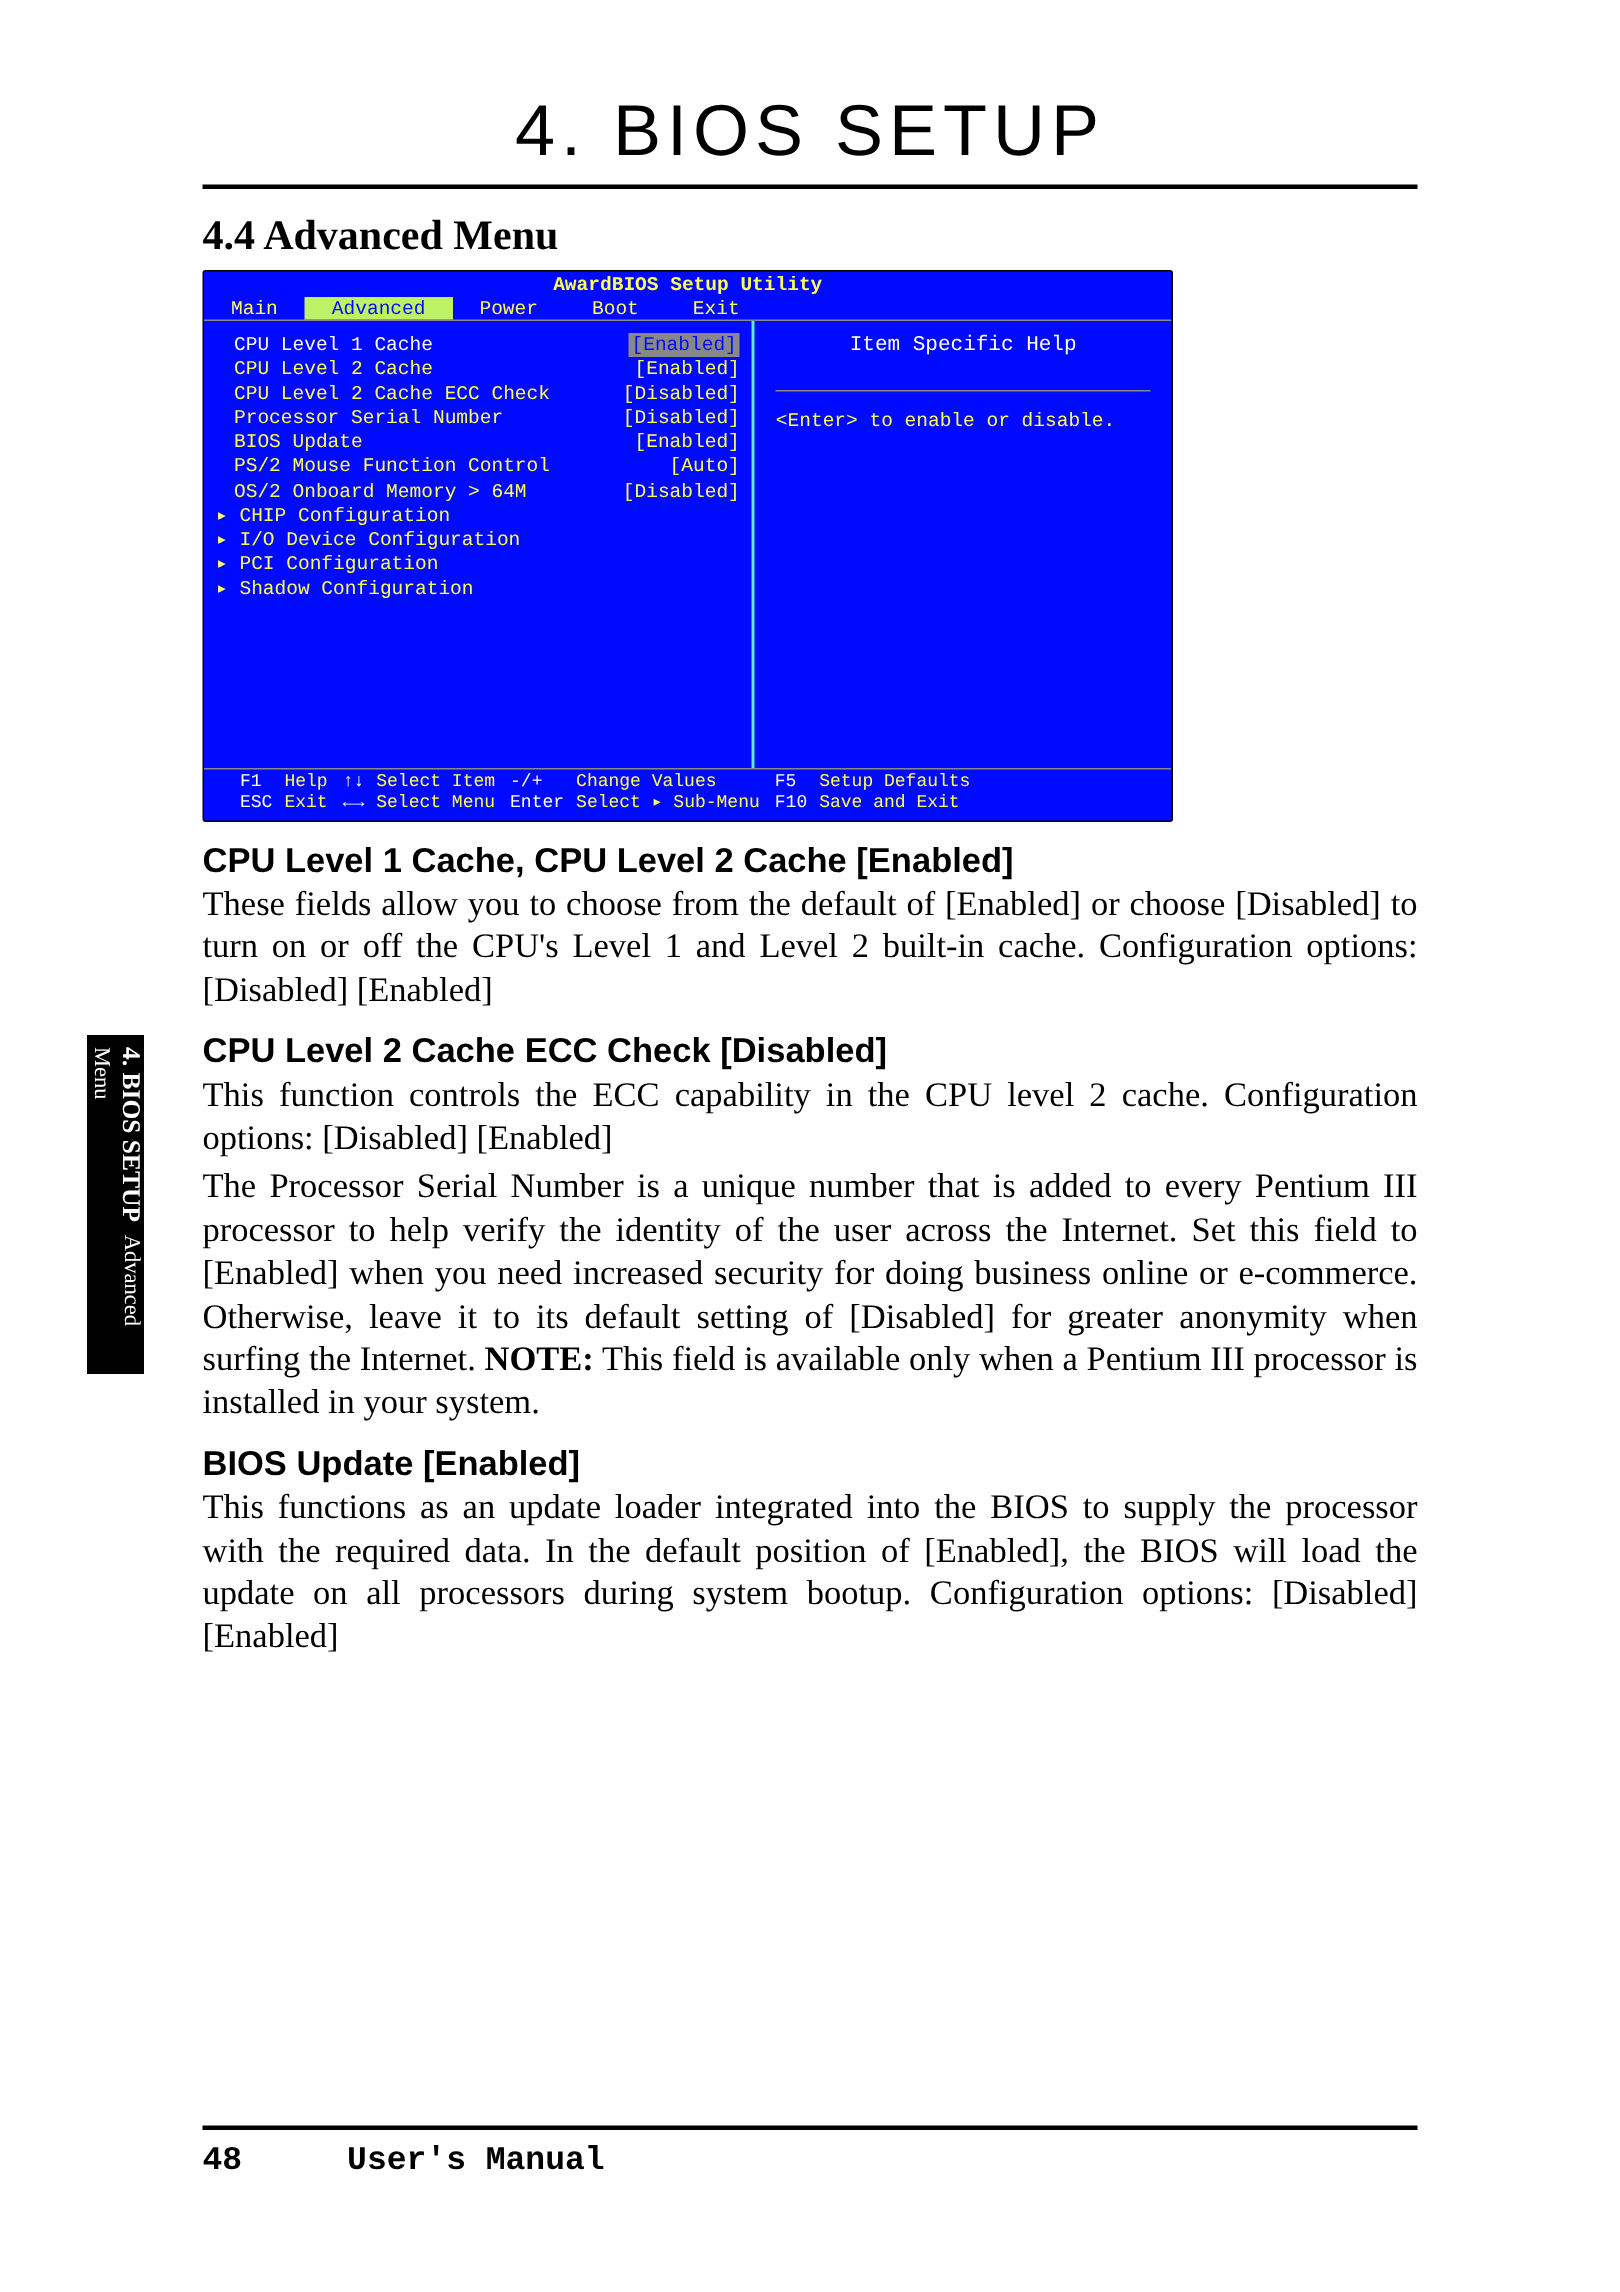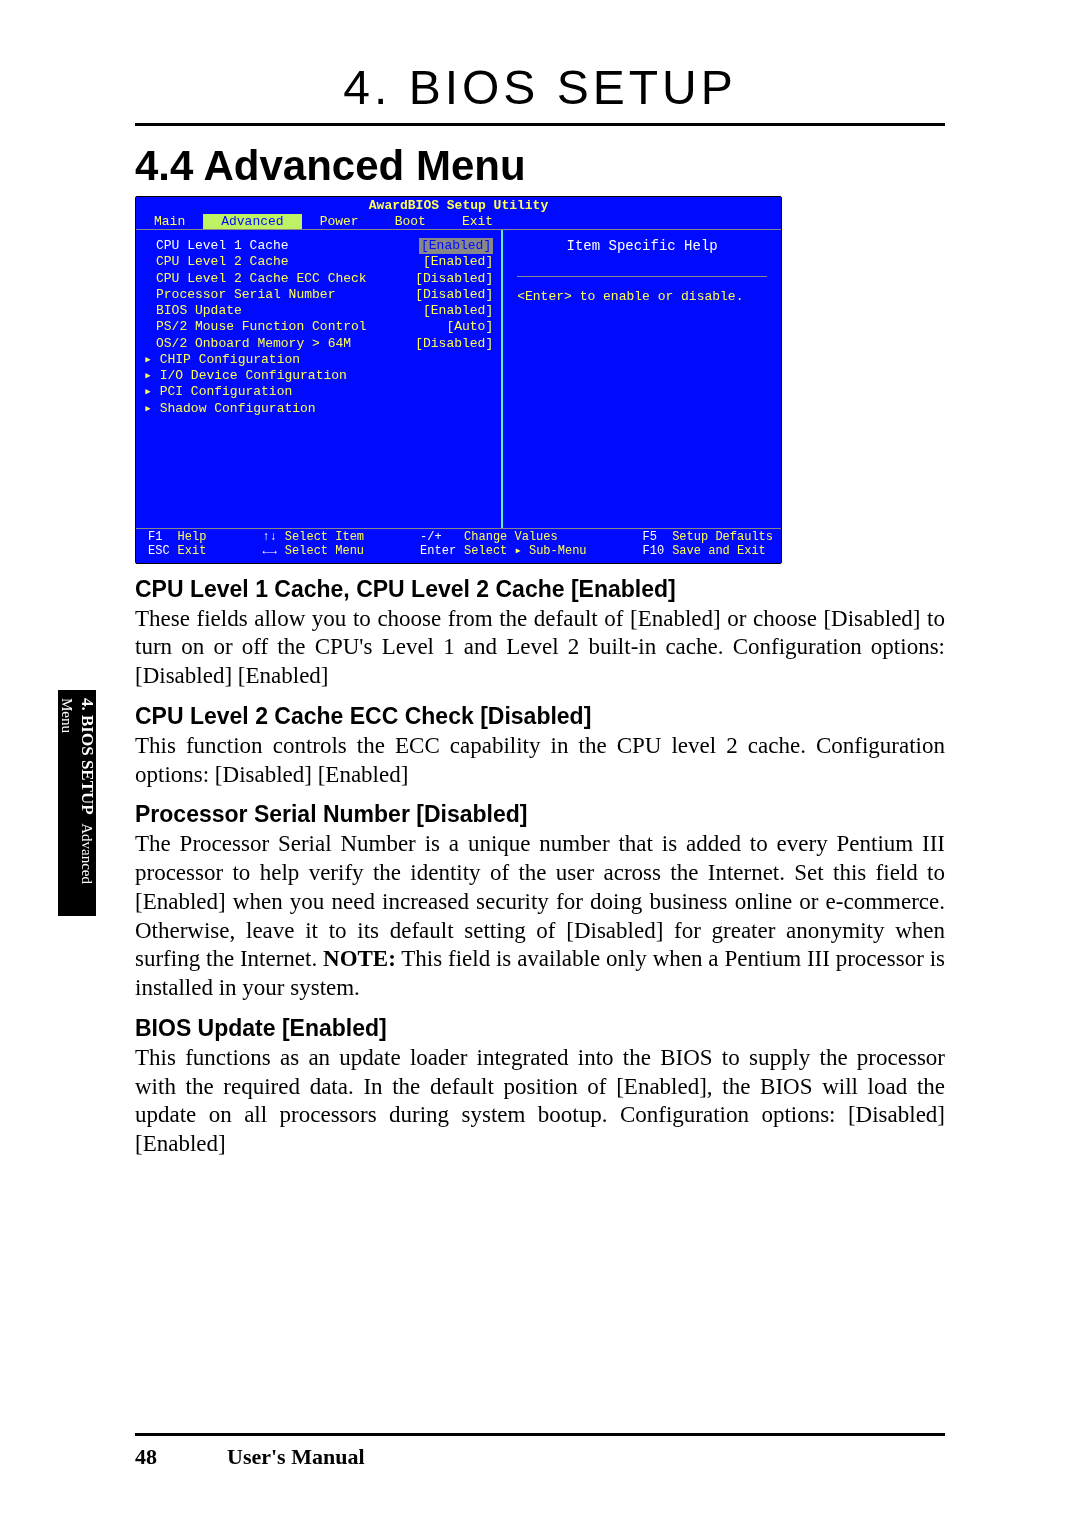--- a/index.html
+++ b/index.html
@@ -30,22 +30,22 @@
     text-align: center;
     margin: 0 0 8px 0;
     font-weight: 400;
   }
   .rule {
     border: none;
     border-top: 3px solid #000;
     margin: 6px 0 16px 0;
   }
   .section-title {
-    font-family: Liberation Sans, sans-serif;
-    font-size: 42px;
+    font-family: Liberation Serif, serif;
+    font-size: 28px;
     font-weight: 700;
     margin: 0 0 6px 0;
   }
   
   .bios-box {
     width: 645px;
     margin: 0 0 12px 0;
     background: #000aff; 
     font-family: "Courier New", monospace;
     font-size: 13px;
@@ -105,23 +105,23 @@
     line-height: 1.25;
   }
   .bios-row .val { color: #ffff55; padding-left: 6px; }
   .bios-row.sel .lbl { color: #ffffff; }
   .bios-row.sel .val { background: #888; color: #000aff; padding: 0 2px; }
   .bios-row.sub .lbl::before { content: "▸ "; color: #ffff55; }
   .bios-row.sub .lbl { color: #ffff55; }
   .bios-row.cat .lbl { margin-left: -12px; }
   .bios-footer {
     display: flex;
-    justify-content: space-between;
+    justify-content: flex-start;
     gap: 10px;
-    padding: 2px 8px 4px 12px;
+    padding: 2px 8px 4px 24px;
     border-top: 1px solid #888;
     font-size: 12px;
     white-space: nowrap;
   }
   .bios-footer .w { color: #ffffff; }
   .bios-footer .y { color: #ffff55; }
   .bios-footer-col { display: flex; gap: 8px; }
   .bios-footer-stack { display: flex; flex-direction: column; line-height: 1.15; }
   
   .item-heading {
@@ -155,21 +155,22 @@
     text-orientation: mixed;
     padding: 8px 0;
   }
   .side-tab .bold { font-weight: 700; }
   .side-tab .thin { font-weight: 400; font-size: 15px; }
   
   .page-footer {
     position: absolute;
     left: 135px;
     right: 135px;
-    bottom: 58px;
+    bottom: 75px;
+    font-family: Liberation Mono, monospace;
   }
   .footer-rule {
     border: none;
     border-top: 3px solid #000;
     margin: 0 0 8px 0;
   }
   .footer-row {
     display: flex;
     gap: 70px;
     align-items: baseline;
@@ -292,21 +293,20 @@
         </div>
       </div>
     </div>
 
     <div class="item-heading">CPU Level 1 Cache, CPU Level 2 Cache [Enabled]</div>
     <p class="item-body">These fields allow you to choose from the default of [Enabled] or choose [Disabled] to turn on or off the CPU's Level 1 and Level 2 built-in cache. Configuration options: [Disabled] [Enabled]</p>
 
     <div class="item-heading">CPU Level 2 Cache ECC Check [Disabled]</div>
     <p class="item-body">This function controls the ECC capability in the CPU level 2 cache. Configuration options: [Disabled] [Enabled]</p>
 
-    <div class="item-heading">Processor Serial Number [Disabled]</div>
     <p class="item-body">The Processor Serial Number is a unique number that is added to every Pentium III processor to help verify the identity of the user across the Internet. Set this field to [Enabled] when you need increased security for doing business online or e-commerce. Otherwise, leave it to its default setting of [Disabled] for greater anonymity when surfing the Internet. <span class="note-bold">NOTE:</span> This field is available only when a Pentium III processor is installed in your system.</p>
 
     <div class="item-heading">BIOS Update [Enabled]</div>
     <p class="item-body">This functions as an update loader integrated into the BIOS to supply the processor with the required data. In the default position of [Enabled], the BIOS will load the update on all processors during system bootup. Configuration options: [Disabled] [Enabled]</p>
   </div>
 
   <div class="page-footer">
     <hr class="footer-rule">
     <div class="footer-row">
       <span class="footer-page">48</span>

